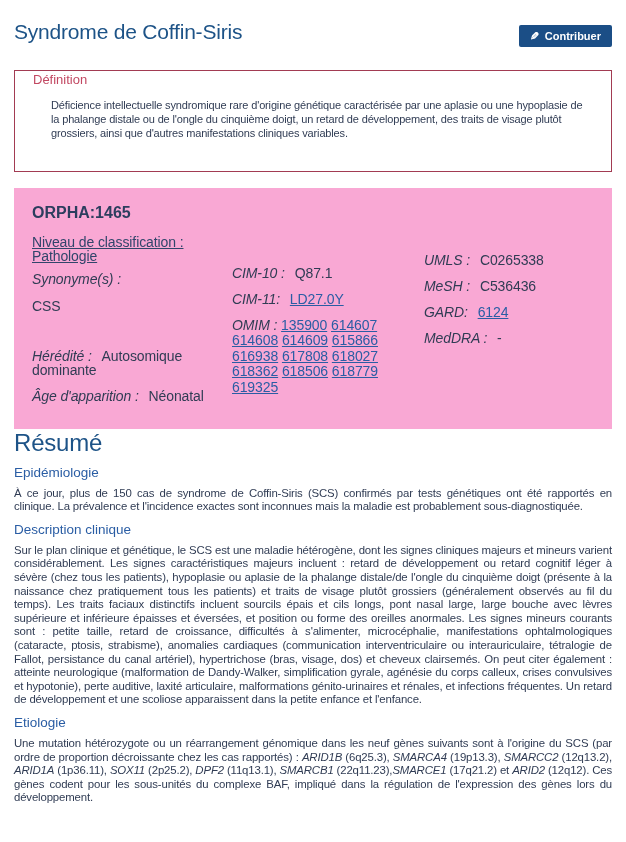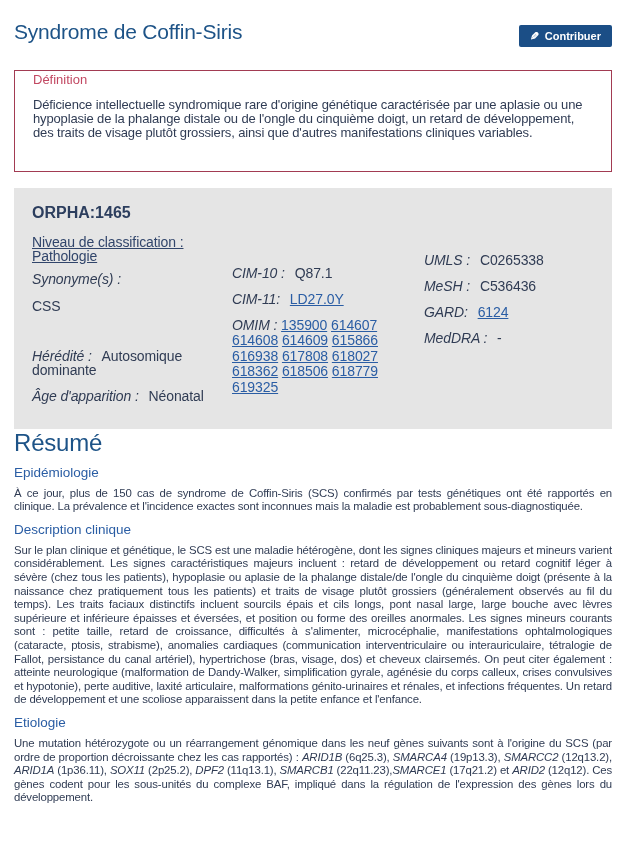--- a/index.html
+++ b/index.html
@@ -17,25 +17,25 @@
   .btn-contribute {
     background:#1b4e86; color:#ffffff; border:none; border-radius:2px;
     font-family:"Liberation Sans", sans-serif; font-size:11px; font-weight:bold;
     padding:5px 11px; margin-top:5px; display:flex; align-items:center; gap:6px; cursor:pointer;
   }
   .pencil { display:inline-block; transform:scaleX(-1); font-size:11px; line-height:1; }
 
   
   .def-box { border:1px solid #a23b52; margin-top:23px; padding:1px 18px 30px; background:#ffffff; }
   .def-heading { color:#c24862; font-size:13px; font-weight:normal; margin-bottom:11px; }
-  .body-text { font-size:13px; line-height:14.2px; letter-spacing:-0.15px; color:#303c54; }
+  .body-text { font-size:11px; line-height:14.2px; letter-spacing:-0.15px; color:#303c54;margin-left:18px; }
 
   
   .card {
-    background:#e5e5e5; margin-top:16px; padding:16px 18px 26px;
+    background:#f9a8d4; margin-top:16px; padding:16px 18px 26px;
     display:grid; grid-template-columns:196px 188px 1fr; column-gap:4px;
   }
   .orpha-code { font-size:16px; font-weight:bold; color:#2c3e5e; margin-bottom:13px; }
   .row { font-size:14px; line-height:14px; margin-bottom:12px; letter-spacing:-0.1px; }
   .row:last-child { margin-bottom:0; }
   .lbl { font-style:italic; }
   .val { margin-left:6px; }
   .link { color:#2a5da4; text-decoration:underline; cursor:pointer; }
   .link-dark { color:#31456b; text-decoration:underline; cursor:pointer; }
   .col-mid { padding-top:62px; }

